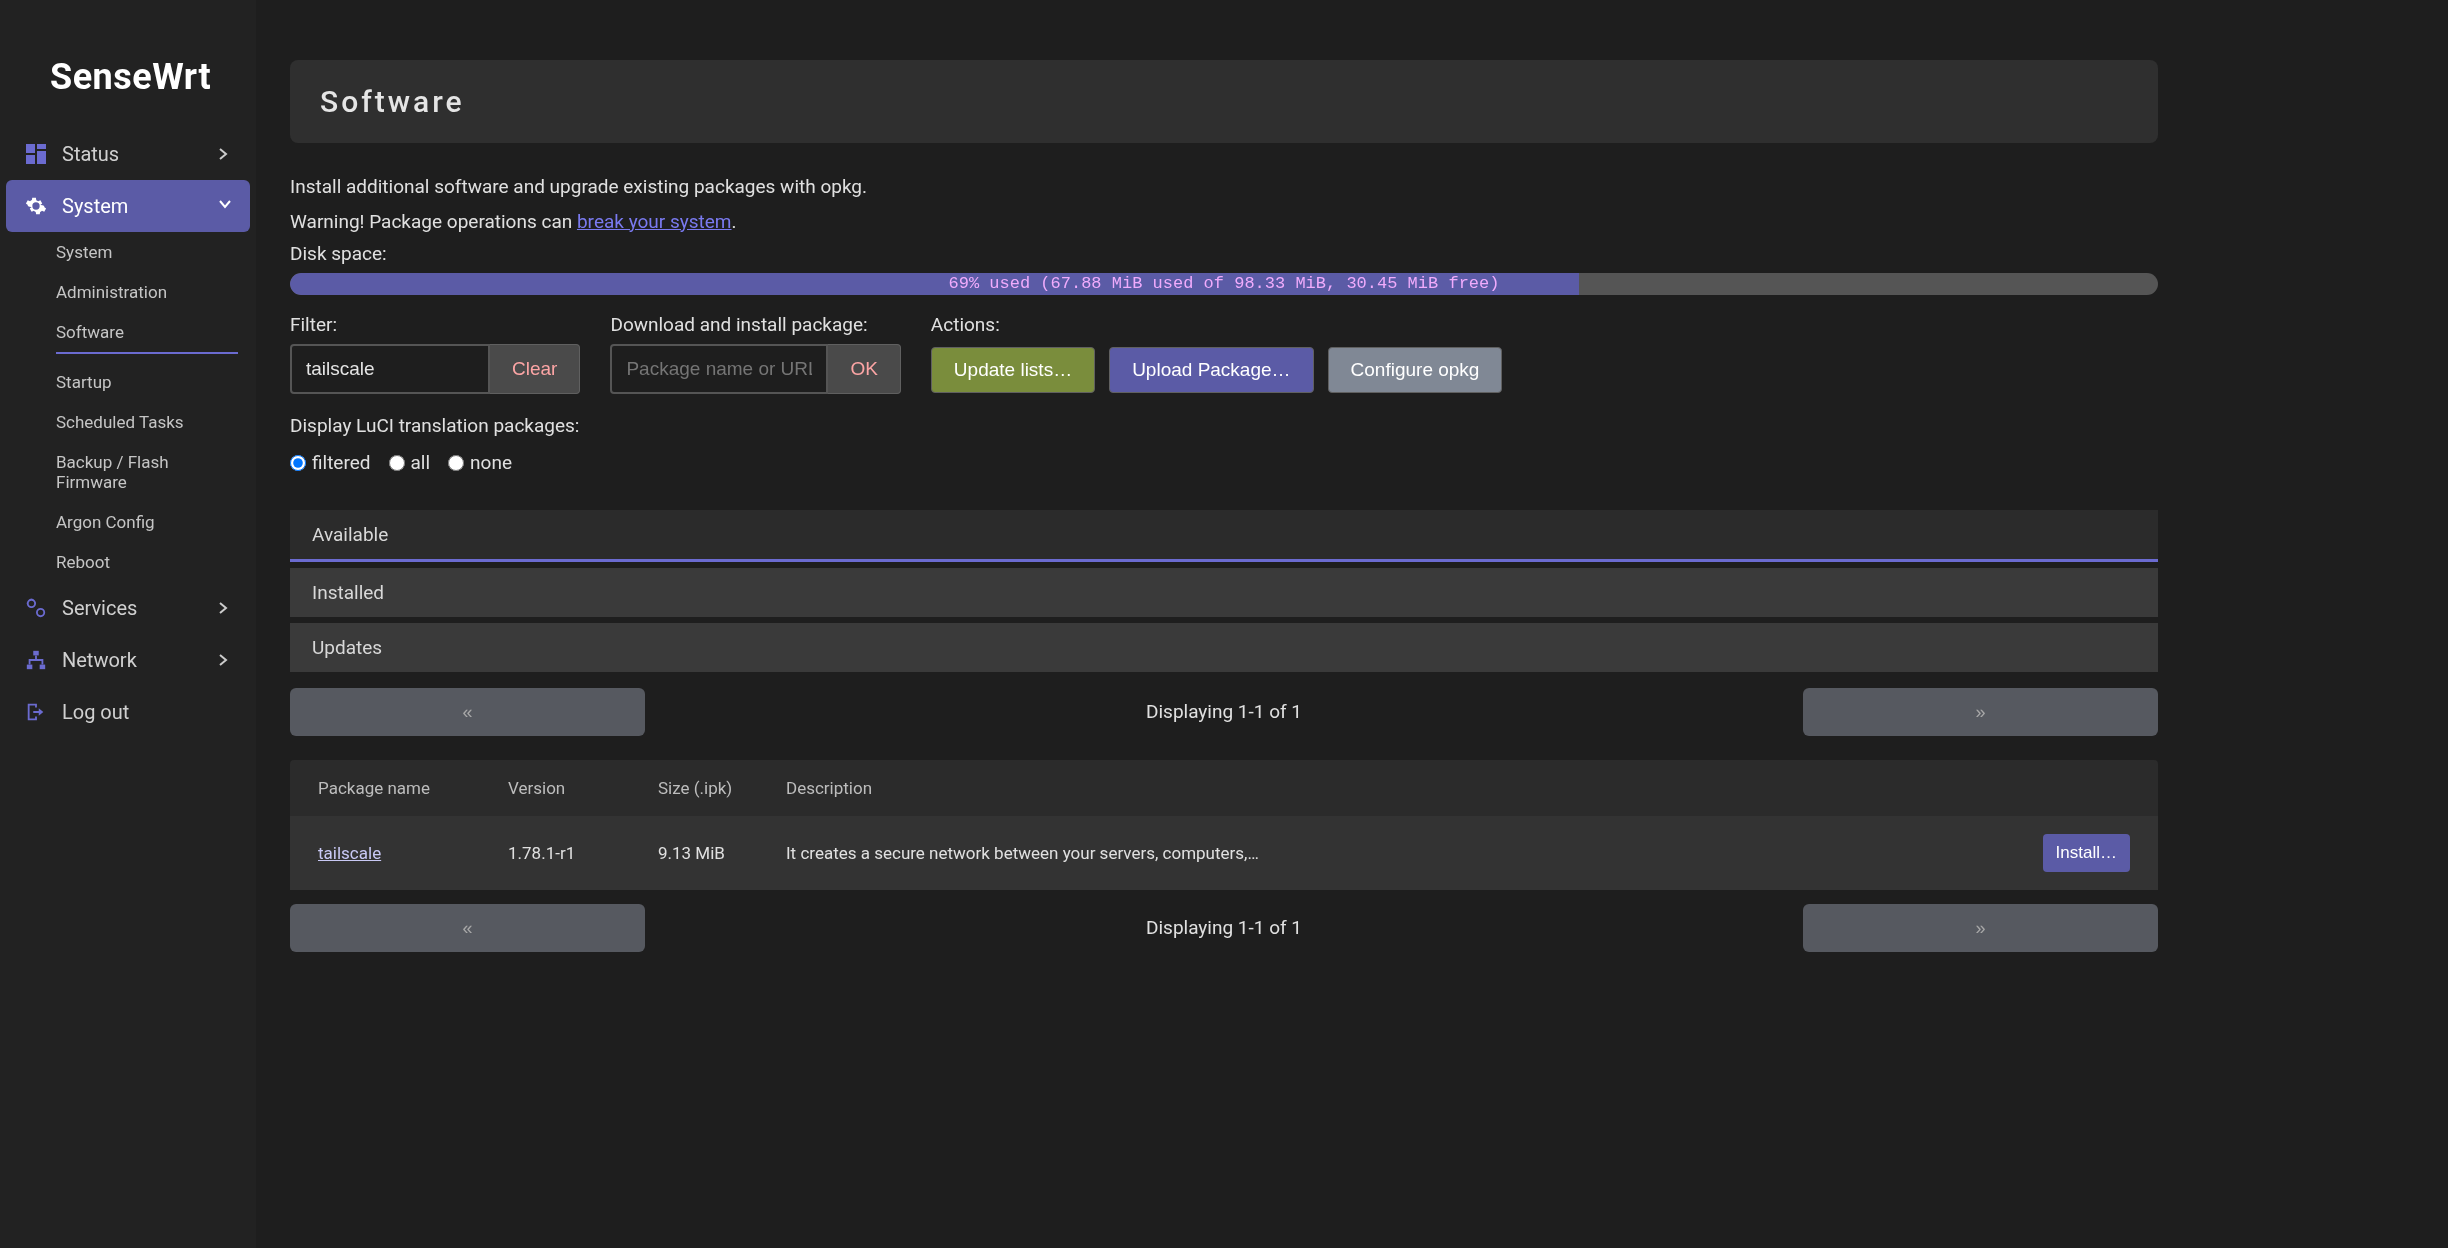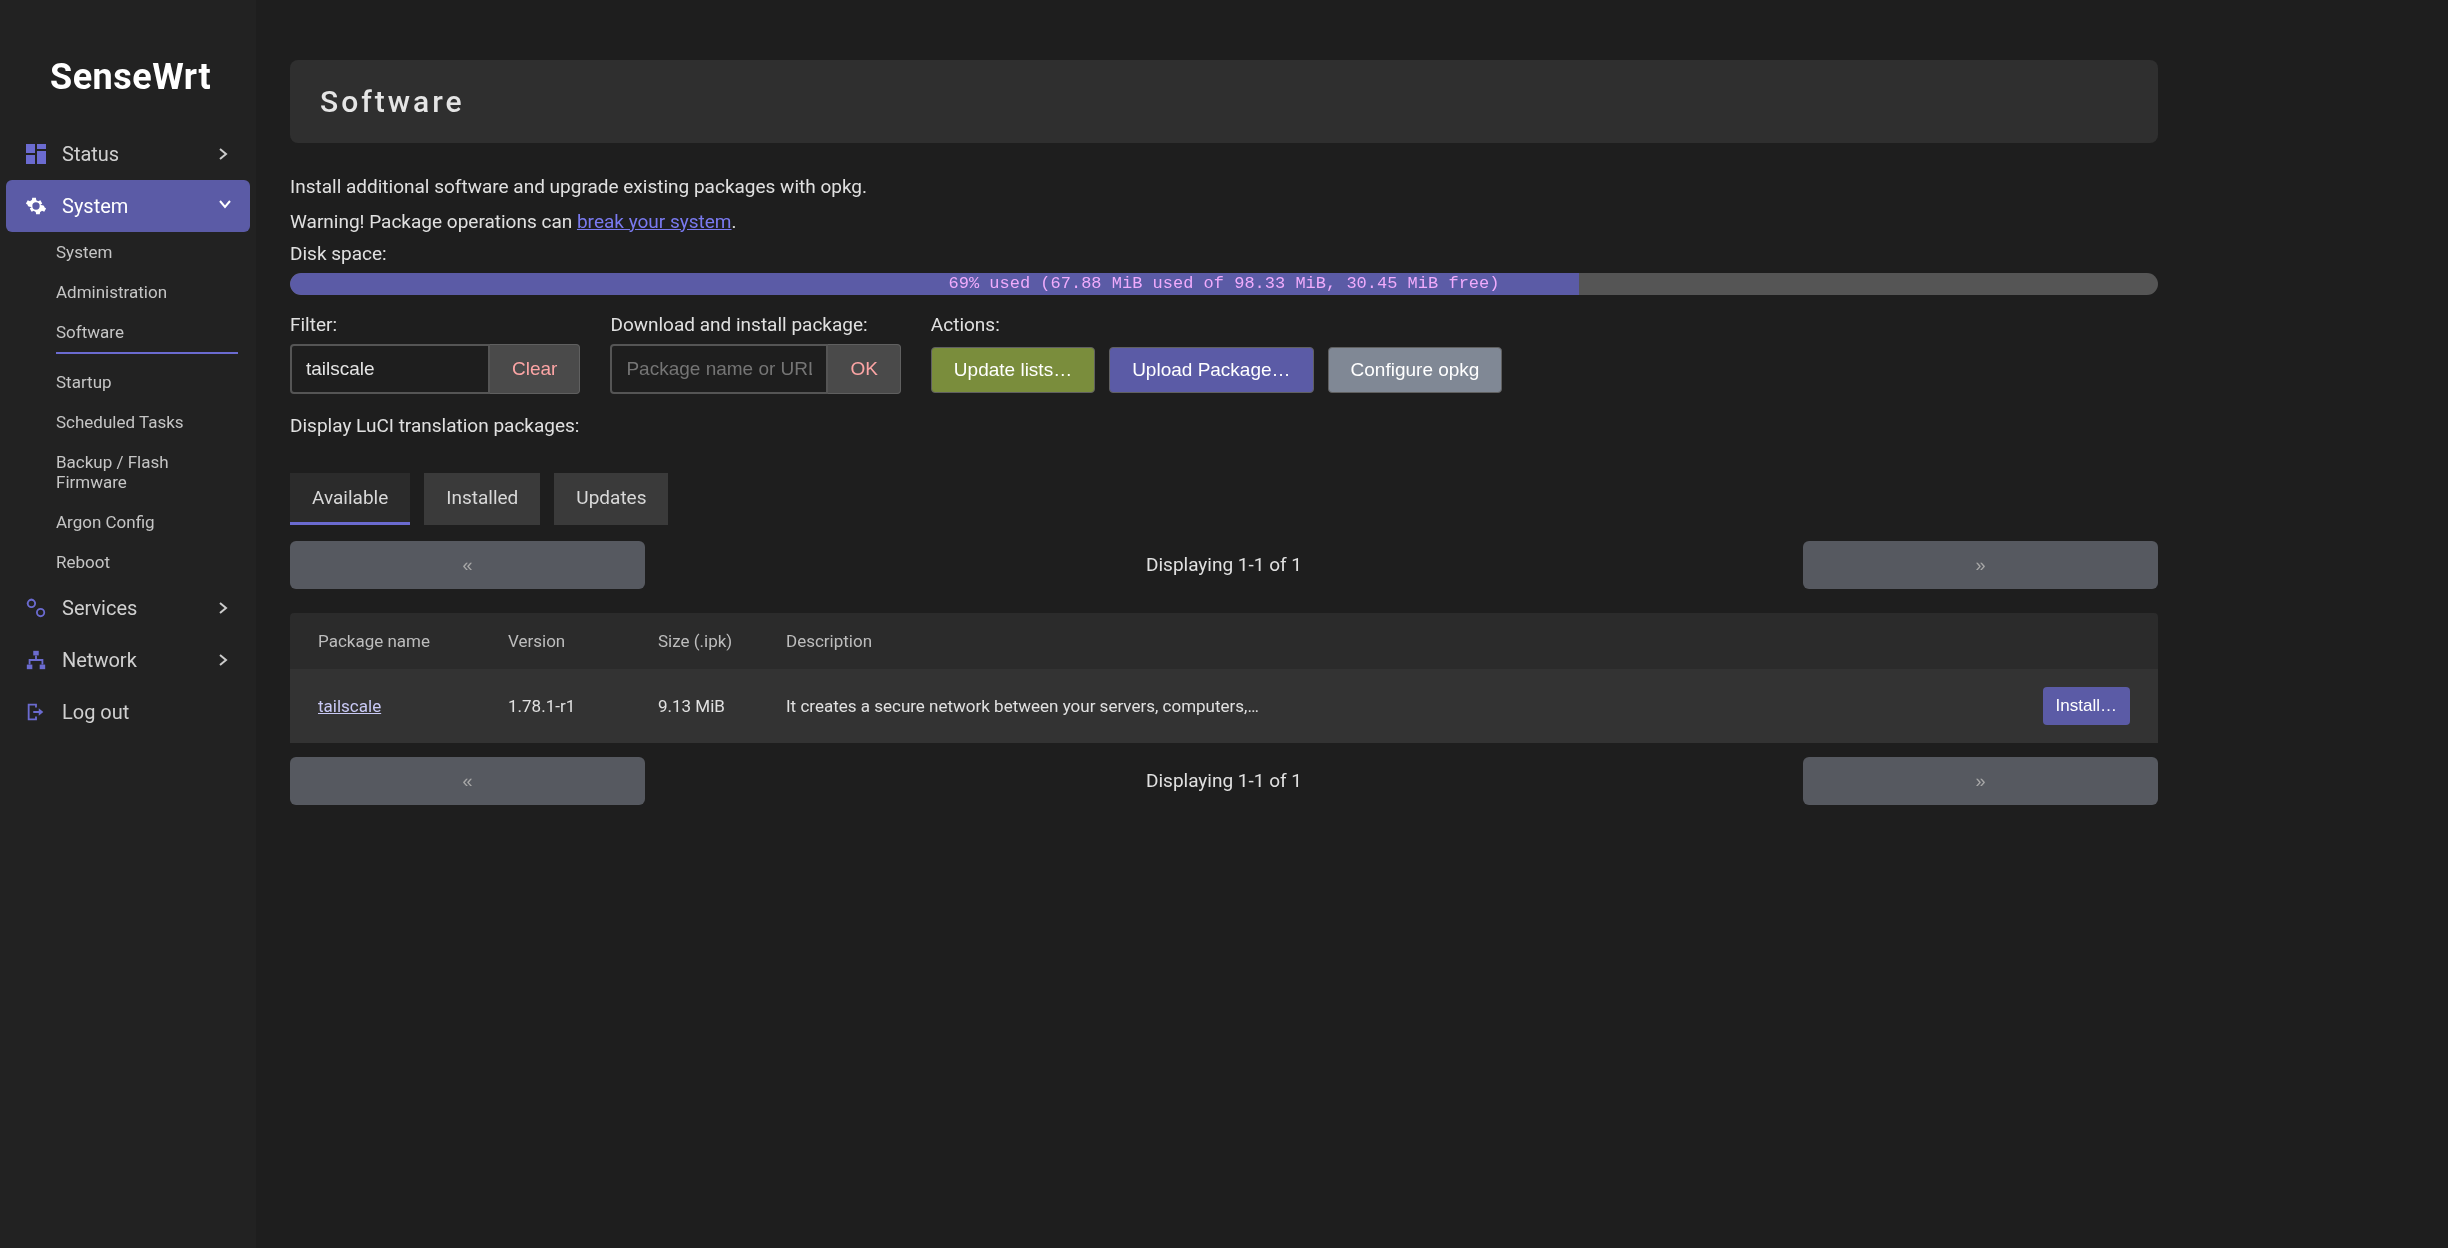--- a/index.html
+++ b/index.html
@@ -153,22 +153,23 @@
 .actions-group { display: flex; gap: 14px; margin-top: 3px;}
 .btn-update { background: #7a8d3c; color: #fff; border-radius: 4px;}
 .btn-upload { background: #5b5ba6; color: #fff; border-radius: 4px; text-align: center;}
 .btn-configure { background: #808895; color: #fff; border-radius: 4px;}
 .radio-row { margin-top: 20px; }
 .radio-options { display: flex; gap: 18px; font-size: 19px; padding-top: 6px; align-items: center;}
 .radio-options label { display: flex; align-items: center; gap: 6px; cursor: pointer;}
 .radio-options input[type=radio] { width: 16px; height: 16px;}
 .tabs {
   display: flex;
-  gap: 14px;
+  gap: 6px;
   margin-top: 36px;
+  flex-direction: column;
 }
 .tab {
   padding: 13px 22px;
   background: #3a3a3a;
   font-size: 19px;
   cursor: pointer;
   color: #d8d8d8;
 }
 .tab.active {
   background: #2b2b2b;
@@ -355,20 +356,34 @@
       <div class="actions-group">
         <button class="btn btn-update">Update lists…</button>
         <button class="btn btn-upload">Upload Package…</button>
         <button class="btn btn-configure">Configure opkg</button>
       </div>
     </div>
   </div>
 
   <div class="radio-row">
     <span class="label">Display LuCI translation packages:</span>
+    <div class="radio-options">
+      <label>
+          <input type="radio" name="trans" checked="" style=""> 
+          <span>filtered</span>
+        </label>
+      <label>
+          <input type="radio" name="trans" style=""> 
+          <span>all</span>
+        </label>
+      <label>
+          <input type="radio" name="trans" style=""> 
+          <span>none</span>
+        </label>
+    </div>
   </div>
 
   <div class="tabs">
     <div class="tab active">Available</div>
     <div class="tab">Installed</div>
     <div class="tab">Updates</div>
   </div>
 
   <div class="pager">
     <button class="pager-btn">«</button>

